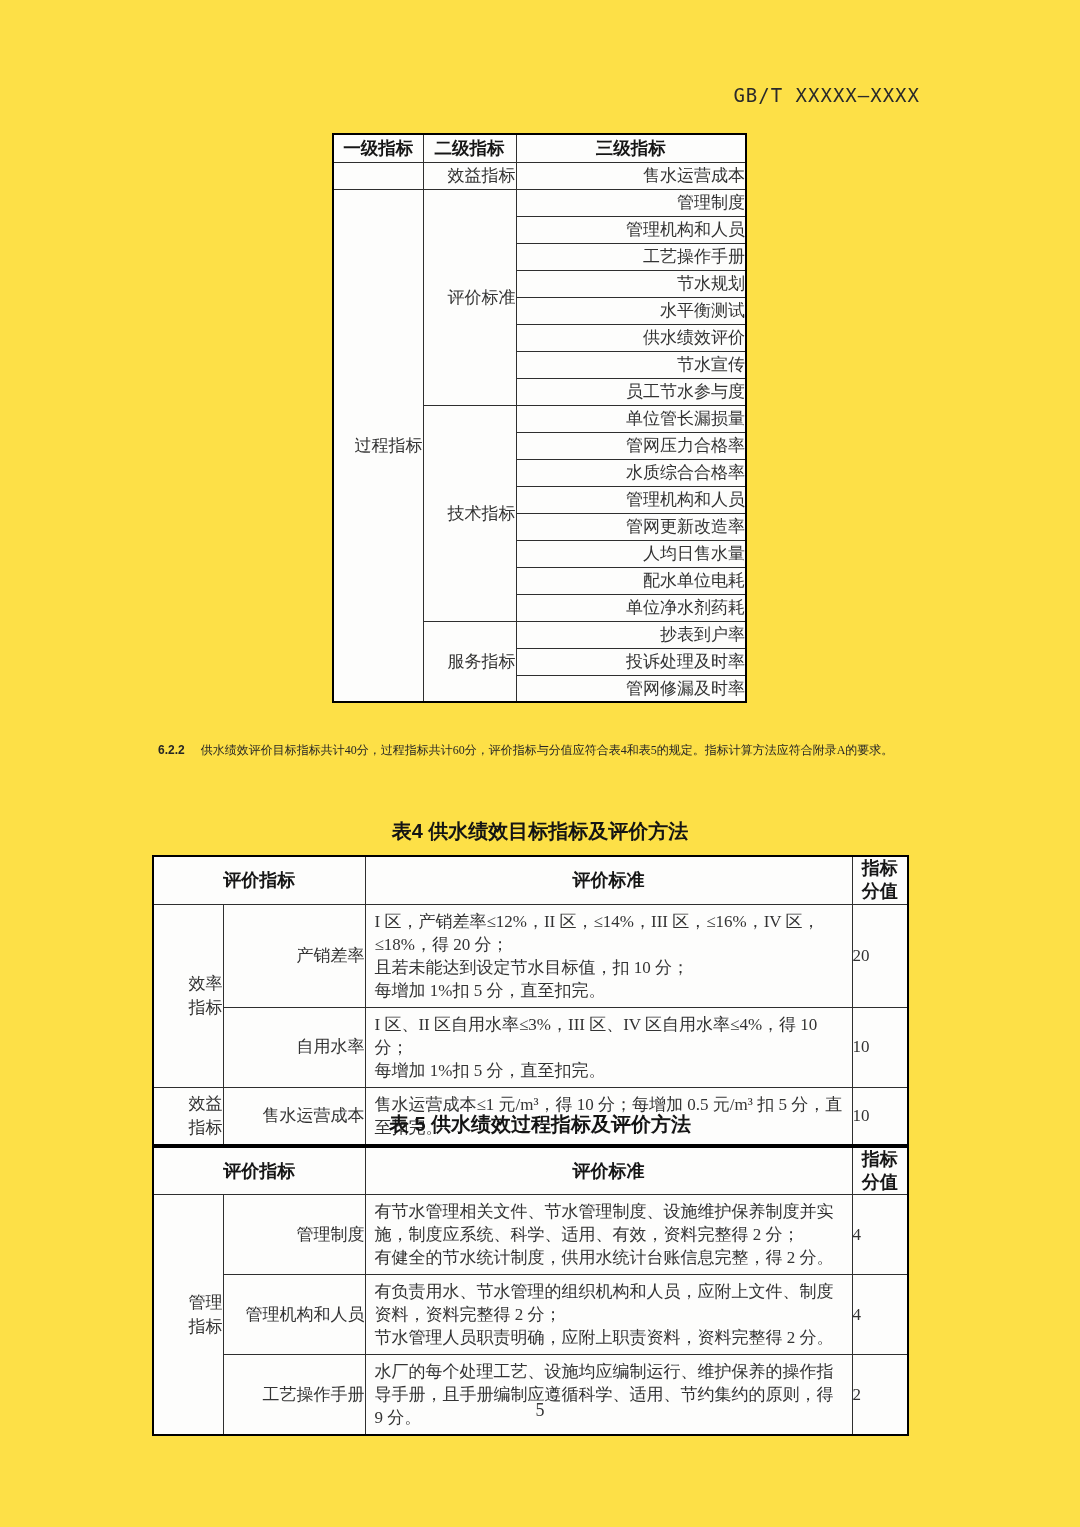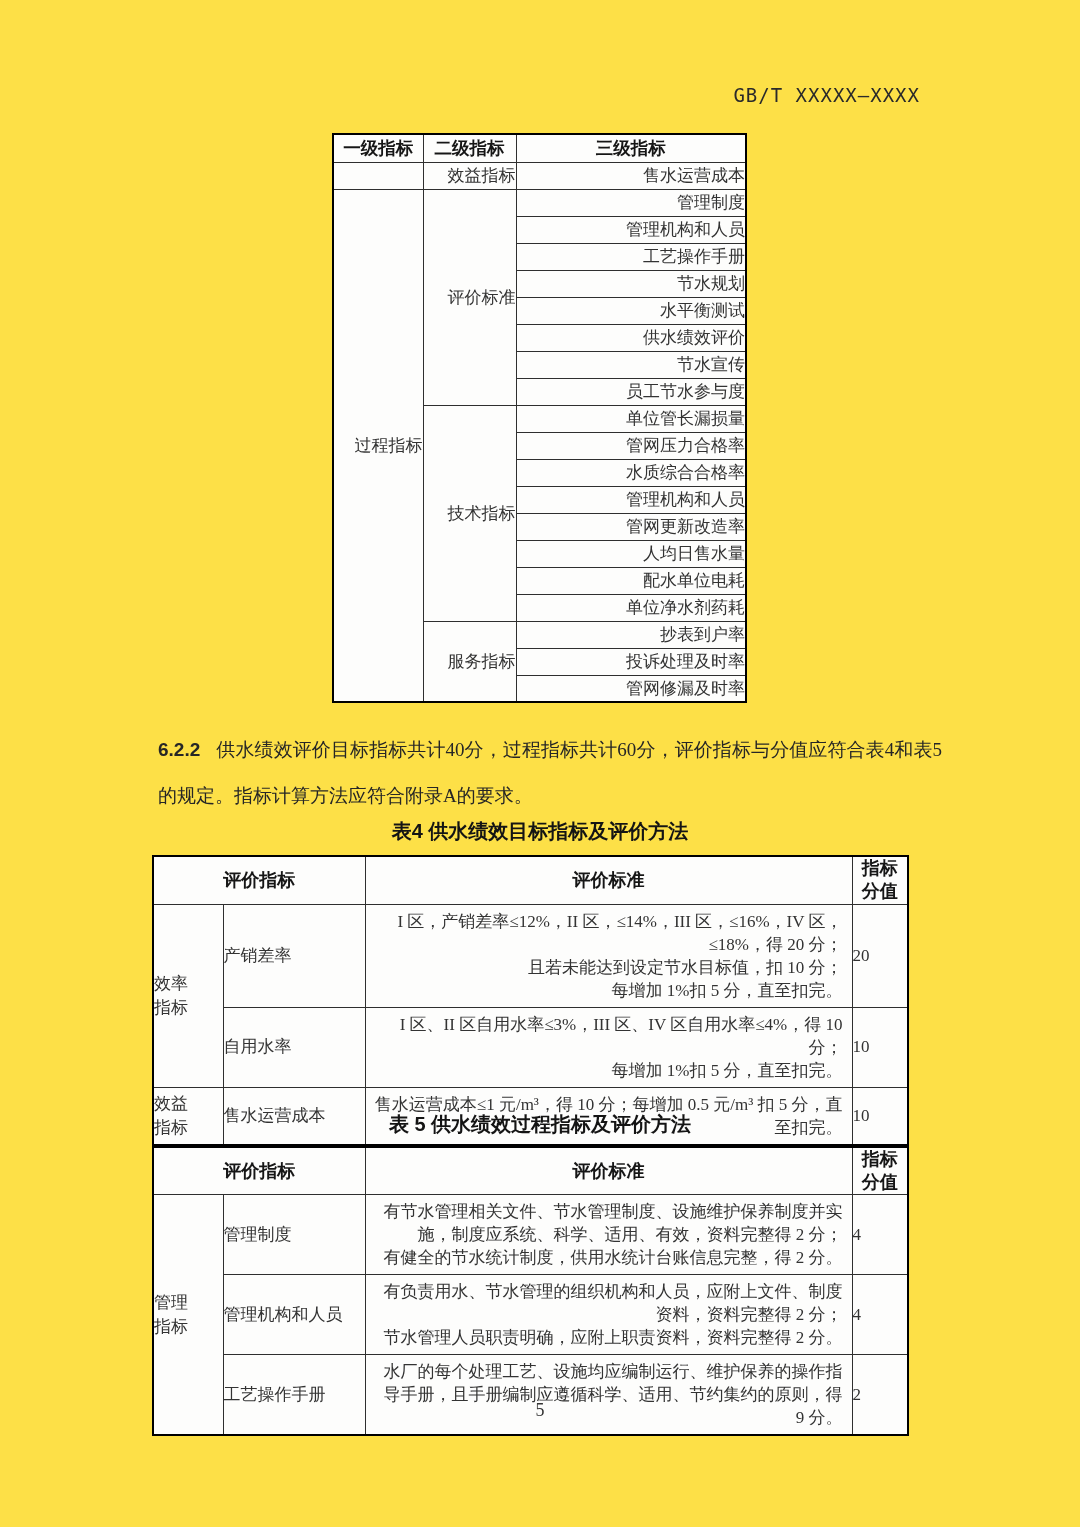--- a/index.html
+++ b/index.html
@@ -27,42 +27,42 @@
   td { font-size:17px; color:#333; white-space:pre-line; }
 
   
   .t-ind { left:332px; top:133px; width:413px; border:2px solid #000000; }
   .t-ind th { font-size:17.5px; height:28px; }
   .t-ind td { height:27px; text-align:right;margin-top:43px; }
 
   
   .para {
     position:absolute; left:158px; top:727px; width:784px;
-    font-size:19px; line-height:46px; text-align:justify; color:#262626;
+    font-size:12px; line-height:46px; text-align:justify; color:#262626;
   }
   .clause-num {
     font-family:"Liberation Sans", sans-serif; font-weight:bold; margin-right:16px;
   }
 
   
   .tbl-title {
     position:absolute; left:0; width:1080px; text-align:center;
     font-family:"Liberation Sans", sans-serif; font-weight:bold;
     font-size:20px; color:#141414;
   }
   #t4-title { top:818px; }
   #t5-title { top:1111px; }
 
   
   .t-eval { left:152px; width:755px; border:2px solid #000000; }
   #t4 { top:855px; }
   #t5 { top:1146px; }
   .t-eval th { font-size:18px; line-height:23px; }
-  .t-eval td.group, .t-eval td.ind { text-align:left; line-height:24px; }
-  .t-eval td.criteria { text-align:right; padding:5px 9px; line-height:23px; }
+  .t-eval td.group, .t-eval td.ind { text-align:right; line-height:24px; }
+  .t-eval td.criteria { text-align:left; padding:5px 9px; line-height:23px; }
   .t-eval td.score { text-align:left; }
 
   .page-number {
     position:absolute; left:0; top:1400px; width:1080px;
     text-align:center; font-size:18px; color:#333;
   }
 </style>
 </head>
 <body>
 

